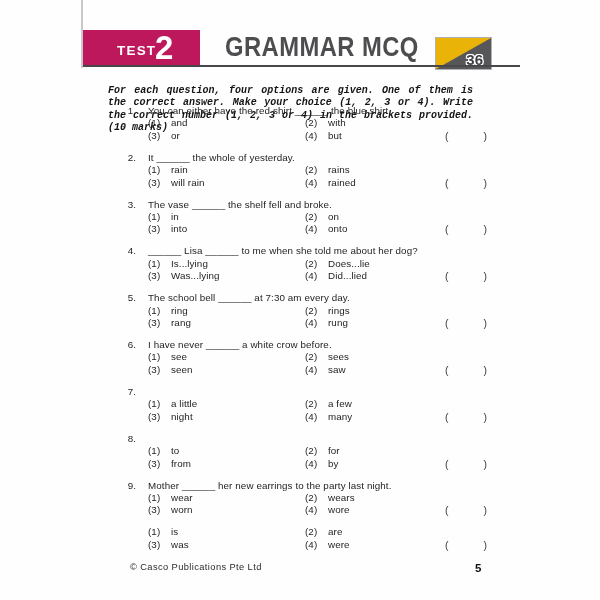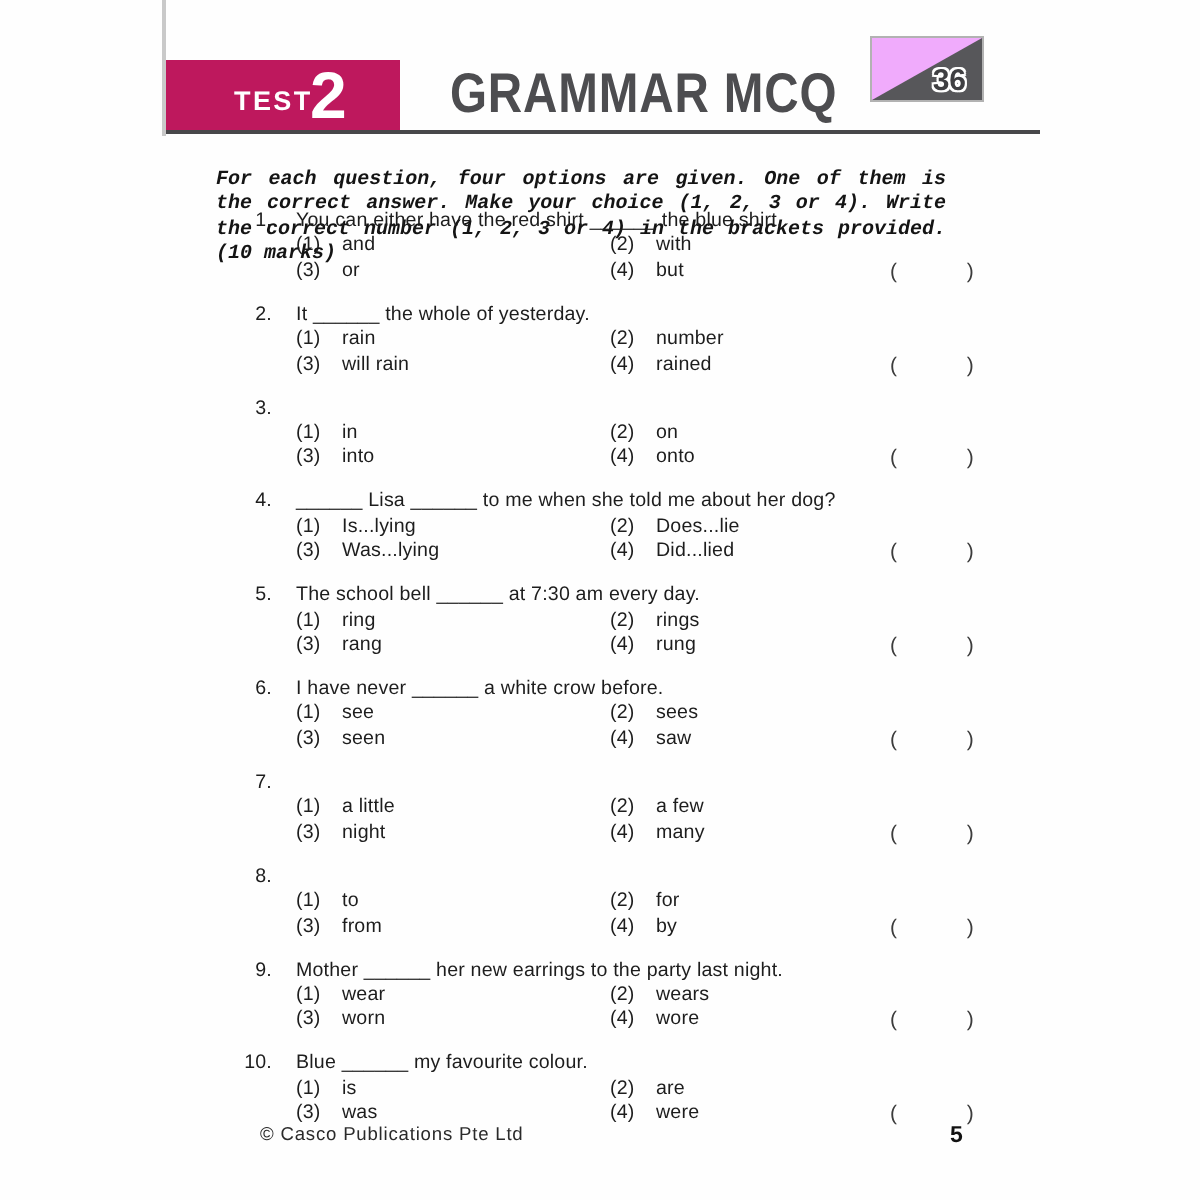--- a/index.html
+++ b/index.html
@@ -34,22 +34,22 @@
     position: absolute; left: 72px; bottom: 2px;
     color: #ffffff; font-weight: bold; font-size: 33px; line-height: 1;
   }
   .page-title {
     left: 225px; top: 32px;
     font-size: 28px; font-weight: bold; color: #4d4d50;
     letter-spacing: 0.5px; line-height: 1.1; white-space: nowrap;
     transform: scaleX(0.85); transform-origin: left top;
   }
   .badge {
-    left: 435px; top: 18px; width: 57px; height: 33px;
-    background: #f0abfc; border: 1px solid #b2b2b2; box-sizing: border-box;
+    left: 435px; top: 37px; width: 57px; height: 33px;
+    background: #eab308; border: 1px solid #b2b2b2; box-sizing: border-box;
   }
   .badge-tri {
     position: absolute; left: 0; top: 0; right: 0; bottom: 0;
     background: #57575a;
     clip-path: polygon(100% 0, 100% 100%, 0 100%);
   }
   .badge-num {
     position: absolute; right: 8px; bottom: 1px;
     font-size: 15px; font-weight: bold; color: #3f3f42; line-height: 1.1;
     text-shadow: -1px 0 0 #fff, 1px 0 0 #fff, 0 -1px 0 #fff, 0 1px 0 #fff,
@@ -156,40 +156,41 @@
       <span class="q-num">2.</span>
       <span class="q-text">It ______ the whole of yesterday.</span>
     </div>
     <div class="opts">
       <span class="opt">
         <span class="opt-num">(1)</span>
         <span class="opt-label">rain</span>
       </span>
       <span class="opt">
         <span class="opt-num">(2)</span>
-        <span class="opt-label">number</span>
+        <span class="opt-label">rains</span>
       </span>
       <span class="opt">
         <span class="opt-num">(3)</span>
         <span class="opt-label">will rain</span>
       </span>
       <span class="opt">
         <span class="opt-num">(4)</span>
         <span class="opt-label">rained</span>
       </span>
     </div>
     <span class="answer">
       <span>(</span>
       <span>)</span>
     </span>
   </li>
 
   <li class="question">
     <div class="q-row">
       <span class="q-num">3.</span>
+      <span class="q-text">The vase ______ the shelf fell and broke.</span>
     </div>
     <div class="opts">
       <span class="opt">
         <span class="opt-num">(1)</span>
         <span class="opt-label">in</span>
       </span>
       <span class="opt">
         <span class="opt-num">(2)</span>
         <span class="opt-label">on</span>
       </span>
@@ -374,24 +375,20 @@
         <span class="opt-label">wore</span>
       </span>
     </div>
     <span class="answer">
       <span>(</span>
       <span>)</span>
     </span>
   </li>
 
   <li class="question">
-    <div class="q-row">
-      <span class="q-num">10.</span>
-      <span class="q-text">Blue ______ my favourite colour.</span>
-    </div>
     <div class="opts">
       <span class="opt">
         <span class="opt-num">(1)</span>
         <span class="opt-label">is</span>
       </span>
       <span class="opt">
         <span class="opt-num">(2)</span>
         <span class="opt-label">are</span>
       </span>
       <span class="opt">

